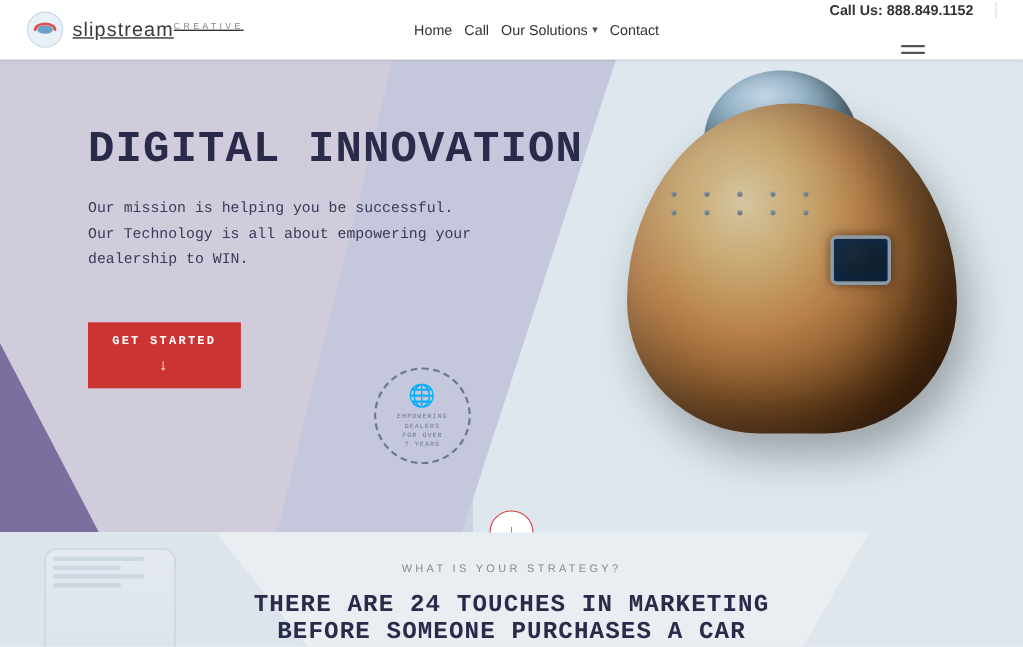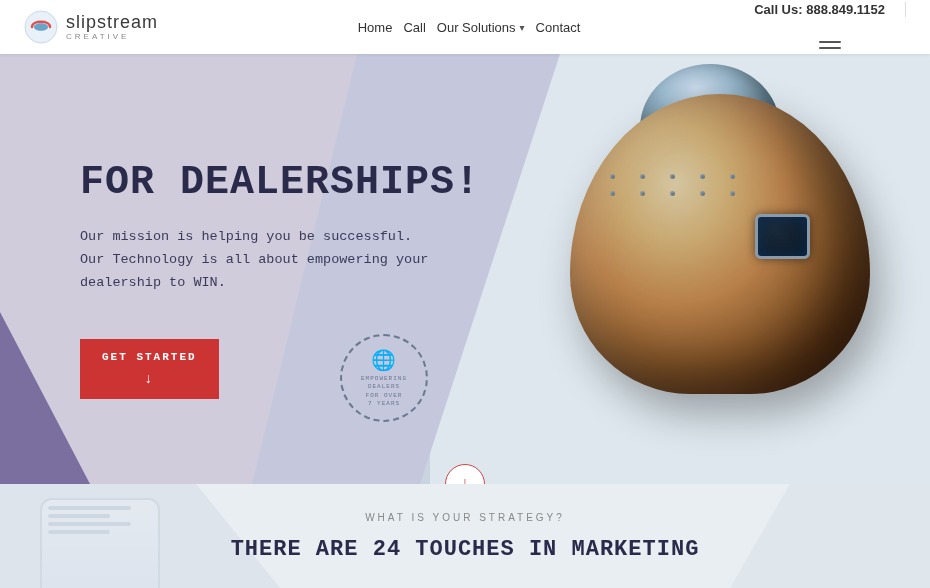--- a/index.html
+++ b/index.html
@@ -21,22 +21,23 @@
       align-items: center;
       gap: 8px;
       min-width: 160px;
     }
     .logo-icon {
       width: 34px;
       height: 34px;
     }
     .logo-text-wrap {
       display: flex;
-      flex-direction: column;
+      flex-direction: row;
       line-height: 1;
+      text-decoration: underline;
     }
     .logo-main {
       font-family: Arial, sans-serif;
       font-size: 18px;
       font-weight: 300;
       color: #3a3a3a;
       letter-spacing: 1px;
     }
     .logo-sub {
       font-family: Arial, sans-serif;
@@ -454,22 +455,21 @@
           <div class="rivet"></div>
           <div class="rivet"></div>
           <div class="rivet"></div>
         </div>
       </div>
     </div>
   </div>
 
   <div class="hero-content">
     <h1 class="hero-title">
-      <br>
-      <span>FOR DEALERSHIPS!</span>
+      <span>DIGITAL INNOVATION</span><br>
     </h1>
     <p class="hero-subtitle">Our mission is helping you be successful.<br>Our Technology is all about empowering your<br>dealership to WIN.</p>
     <button class="get-started-btn">
       <span>GET STARTED</span>
       <span class="btn-arrow">↓</span>
     </button>
   </div>
 
   <div class="badge-stamp">
     <div class="badge-circle">
@@ -492,14 +492,15 @@
       <div class="phone-line medium"></div>
       <div class="phone-line short"></div>
       <div class="phone-line medium"></div>
       <div class="phone-line short"></div>
     </div>
   </div>
 
   <p class="what-strategy" style="position:relative;z-index:5;">WHAT IS YOUR STRATEGY?</p>
   <h2 class="bottom-headline" style="position:relative;z-index:5;">
     <span>THERE ARE 24 TOUCHES IN MARKETING</span><br>
+    <span>BEFORE SOMEONE PURCHASES A CAR</span>
   </h2>
 </section>
 
 </body></html>

